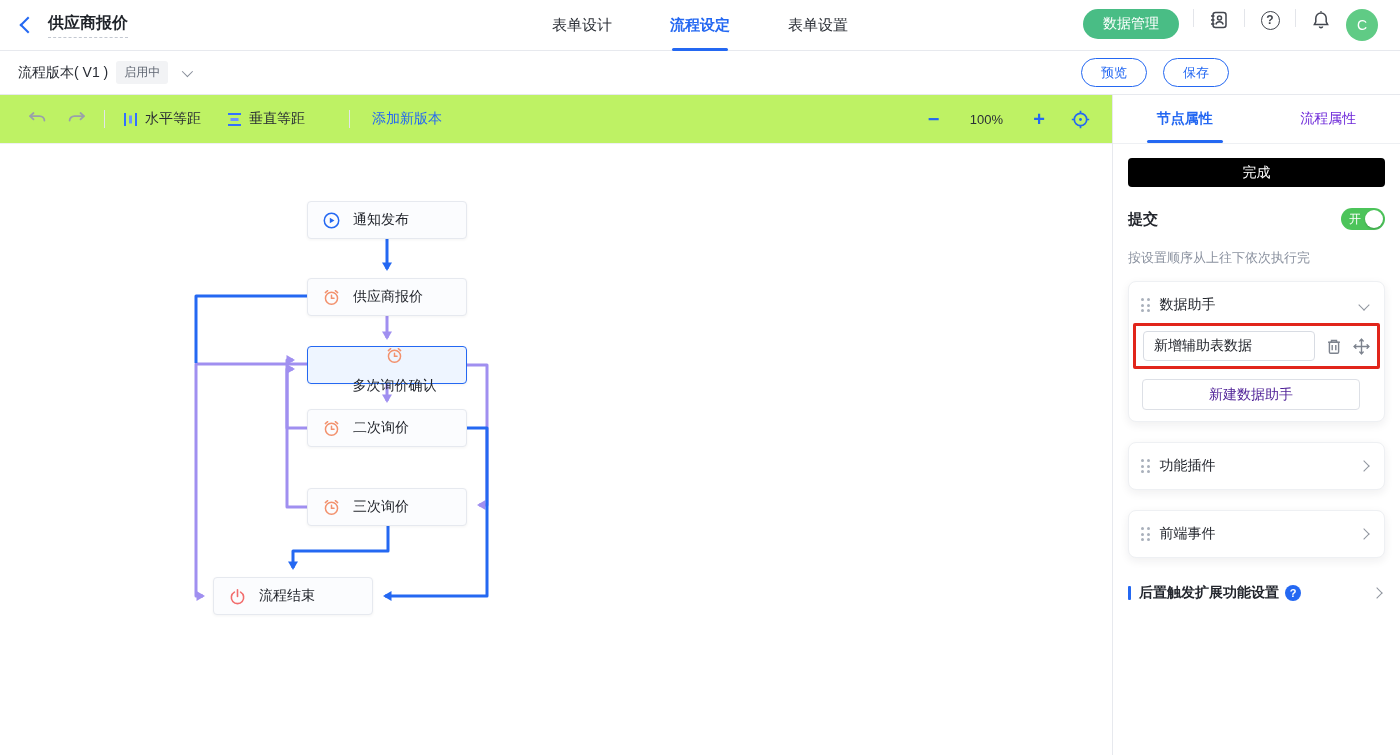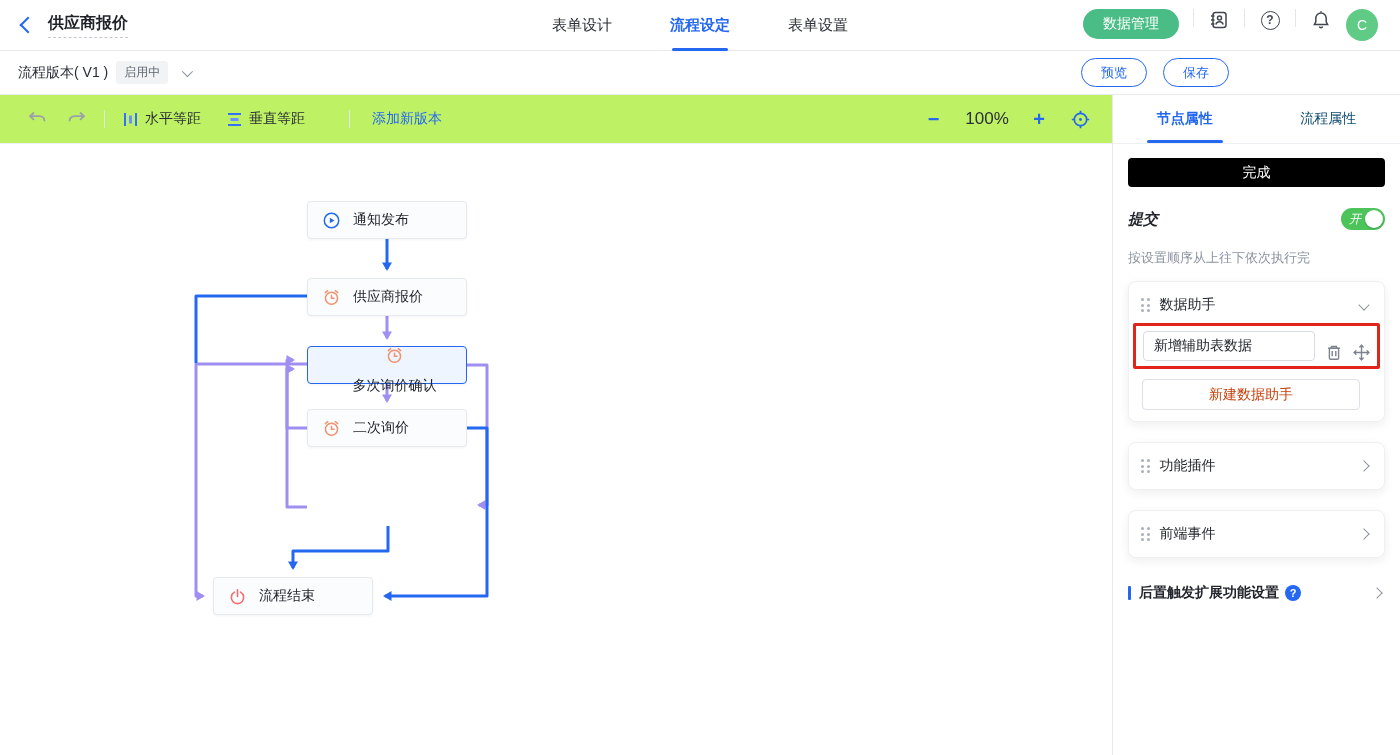--- a/index.html
+++ b/index.html
@@ -49,68 +49,68 @@
   
   .tbar { height:49px; border-bottom:1px solid #eef0f3; display:flex; align-items:center;
     padding:0 22px 0 28px; background:#bef264; flex:none;}
   .t-ic { display:flex; align-items:center; justify-content:center; cursor:pointer; }
   .tbar .vdiv { margin:0 18px; }
   .t-item { display:flex; align-items:center; gap:7px; font-size:14px; color:#272b33;
     cursor:pointer; margin-right:26px;}
   .t-link { color:#2468f2; font-size:14px; cursor:pointer; }
   .tbar-right { margin-left:auto; display:flex; align-items:center; gap:26px; }
   .zbtn { color:#2468f2; font-size:20px; line-height:1; cursor:pointer; font-weight:bold;}
-  .zval { font-size:17px; color:#2b2f36; width:42px; text-align:center; }
+  .zval { font-size:13px; color:#2b2f36; width:42px; text-align:center; }
 
   
   .canvas { position:relative; flex:1; background:#fff; overflow:hidden;padding-left:44px; }
   .edges { position:absolute; left:0; top:0; }
   .node { position:absolute; width:160px; height:38px; background:#fbfcfe; border:1px solid #e6e9ef;
     border-radius:4px; display:flex; align-items:center; gap:13px; padding-left:15px;
     font-size:14px; color:#23262d; box-shadow:0 1px 3px rgba(31,35,41,.05); cursor:pointer;}
   .node.selected { border:1.5px solid #2468f2; background:#eef5ff; }
   .node svg { flex:none; }
 
   
   .panel { width:287px; flex:none; display:flex; flex-direction:column; background:#fff; }
   .p-tabs { height:49px; border-bottom:1px solid #eef0f3; display:flex; flex:none;}
   .p-tab { flex:1; display:flex; align-items:center; justify-content:center; font-size:14px;
-    color:#0c4a6e; position:relative; cursor:pointer;}
+    color:#6d28d9; position:relative; cursor:pointer;}
   .p-tab.active { color:#2468f2; font-weight:bold; }
   .p-tab.active::after { content:""; position:absolute; bottom:0; left:50%; transform:translateX(-50%);
     width:76px; height:3px; background:#2468f2; border-radius:2px;}
   .p-body { flex:1; padding:14px 15px 0 15px; overflow:hidden; }
   .btn-complete { width:100%; height:29px; background:#000000; color:#fff; border:none;
     border-radius:4px; font-size:14px; cursor:pointer; }
-  .submit-row { display:flex; align-items:center; justify-content:space-between; margin-top:21px;font-style:italic; }
+  .submit-row { display:flex; align-items:center; justify-content:space-between; margin-top:21px; }
   .submit-label { font-size:15px; font-weight:bold; color:#23262d; }
   .switch { width:44px; height:22px; border-radius:11px; background:#4cc45a; position:relative;
     cursor:pointer; flex:none;}
   .switch .on-txt { position:absolute; left:8px; top:50%; transform:translateY(-50%);
     color:#fff; font-size:12px; }
   .switch .knob { position:absolute; right:2px; top:2px; width:18px; height:18px;
     border-radius:50%; background:#fff; box-shadow:0 1px 2px rgba(0,0,0,.2);}
   .helper-txt { margin-top:19px; font-size:13px; color:#8a919f; }
   .card { margin-top:14px; background:#fff; border:1px solid #eef0f3; border-radius:8px;
     box-shadow:0 3px 10px rgba(31,35,41,.07); padding:11px 12px; }
   .card-hd { display:flex; align-items:center; height:24px; cursor:pointer;}
   .dots { display:grid; grid-template-columns:3px 3px; gap:2.5px; margin-right:10px; cursor:grab;}
   .dots i { width:3px; height:3px; border-radius:50%; background:#a9b0bb; }
   .card-title { font-size:14px; color:#23262d; }
   .chev-d { width:8px; height:8px; border-right:1.7px solid #8f959e; border-bottom:1.7px solid #8f959e;
     transform:rotate(45deg); margin-left:auto; margin-right:4px; cursor:pointer;}
   .chev-r { width:8px; height:8px; border-right:1.7px solid #8f959e; border-bottom:1.7px solid #8f959e;
     transform:rotate(-45deg); margin-left:auto; margin-right:4px; cursor:pointer;}
   .annotated { margin:6px -8px 0 -8px; border:3px solid #e1251b; border-radius:2px;
-    padding:5px 7px; display:flex; align-items:flex-end; gap:11px;}
+    padding:5px 7px; display:flex; align-items:center; gap:11px;}
   .dh-item { flex:1; height:30px; border:1px solid #d8dce3; border-radius:4px; background:#fff;
     font-size:14px; color:#23262d; display:flex; align-items:center; padding:0 10px; cursor:pointer;}
   .icon-btn { color:#7d838e; cursor:pointer; display:flex; }
   .btn-new { margin-top:10px; width:calc(100% - 13px); margin-left:1px; height:31px; background:#fff;
-    border:1px solid #dde0e6; border-radius:4px; font-size:14px; color:#c2410c; cursor:pointer;}
+    border:1px solid #dde0e6; border-radius:4px; font-size:14px; color:#4c1d95; cursor:pointer;}
   .card.gap { margin-top:20px; }
   .post-row { margin-top:26px; display:flex; align-items:center; }
   .blue-bar { width:3px; height:14px; background:#2468f2; margin-right:8px; border-radius:1px;}
   .post-label { font-size:14px; font-weight:bold; color:#23262d; }
   .q-badge { width:16px; height:16px; border-radius:50%; background:#2468f2; color:#fff;
     font-size:11px; font-weight:bold; display:flex; align-items:center; justify-content:center;
     margin-left:6px; cursor:pointer;}
 </style>
 </head>
 <body>
@@ -271,20 +271,28 @@
 
         <div class="node" style="left:307px; top:265px;">
           <svg width="17" height="17" viewBox="0 0 16 16" fill="none" stroke="#f2916d" stroke-width="1.4">
             <circle cx="8" cy="8.7" r="5.7"></circle>
               <path d="M8 5.8v3h2.4" stroke-linecap="round"></path>
             <path d="M2.2 3.4 4.4 1.6 M13.8 3.4 11.6 1.6" stroke-linecap="round"></path>
           </svg>
           <span>二次询价</span>
         </div>
 
+        <div class="node" style="left:307px; top:344px;">
+          <svg width="17" height="17" viewBox="0 0 16 16" fill="none" stroke="#f2916d" stroke-width="1.4">
+            <circle cx="8" cy="8.7" r="5.7"></circle>
+              <path d="M8 5.8v3h2.4" stroke-linecap="round"></path>
+            <path d="M2.2 3.4 4.4 1.6 M13.8 3.4 11.6 1.6" stroke-linecap="round"></path>
+          </svg>
+          <span>三次询价</span>
+        </div>
 
         <div class="node" style="left:213px; top:433px;">
           <svg width="17" height="17" viewBox="0 0 16 16" fill="none" stroke="#f26d6d" stroke-width="1.5">
             <path d="M5.1 3.9 A5.8 5.8 0 1 0 10.9 3.9" stroke-linecap="round"></path>
             <path d="M8 1.6 V8" stroke-linecap="round"></path>
           </svg>
           <span>流程结束</span>
         </div>
       </div>
     </div>

